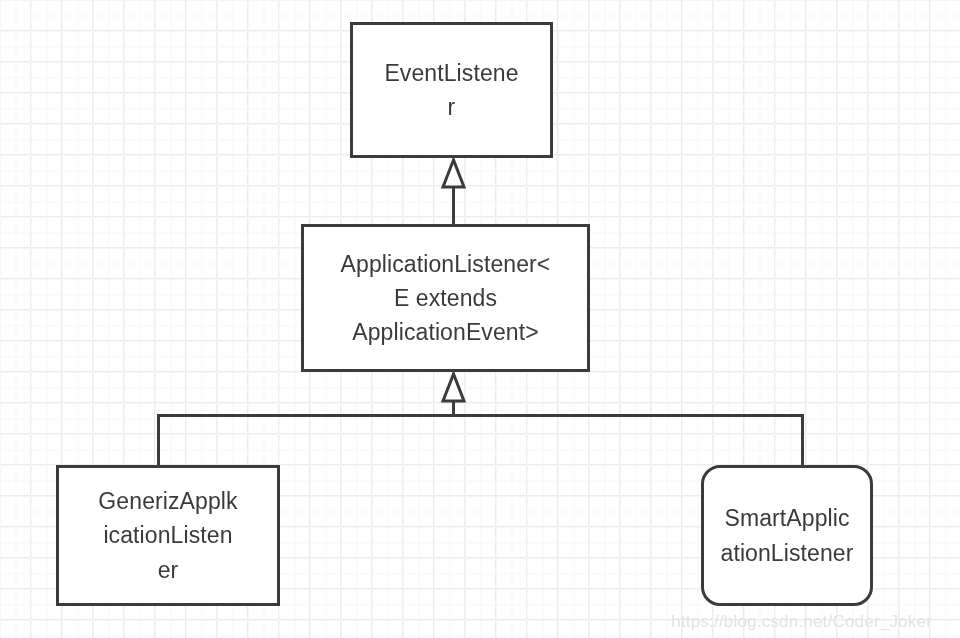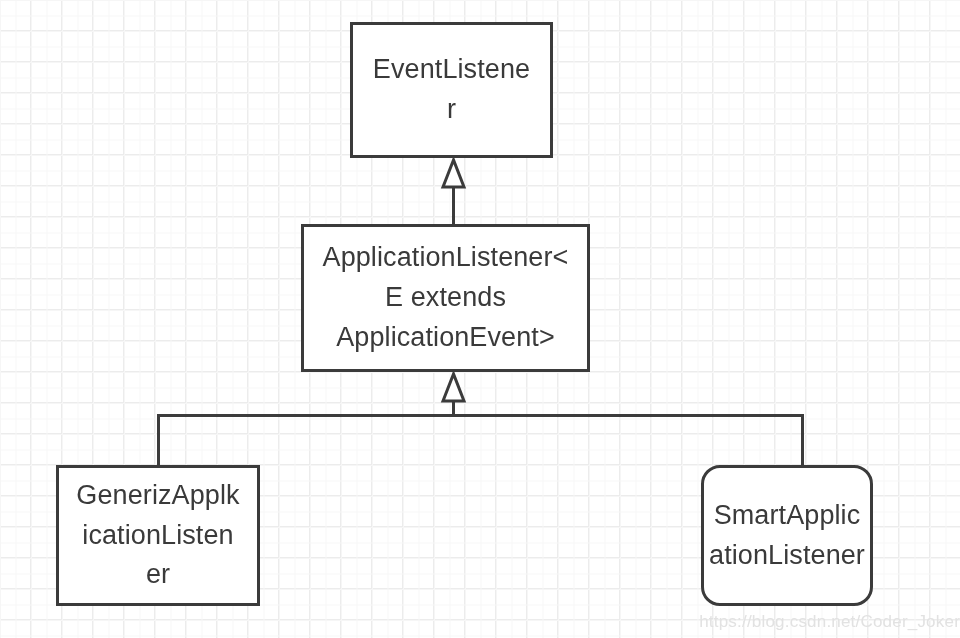--- a/index.html
+++ b/index.html
@@ -50,36 +50,36 @@
     background: #ffffff;
     border: 3px solid #3b3b3b;
     display: flex;
     align-items: center;
     justify-content: center;
     z-index: 2;
   }
 
   .node-label {
     color: #3a3a3a;
-    font-size: 27px;
+    font-size: 23px;
     line-height: 1.48;
     text-align: center;
     white-space: pre-line;
     padding: 0 8px;
     letter-spacing: 0.1px;
   }
 
   #node-eventlistener      { left: 350px; top: 22px;  width: 203px; height: 136px; }
   #node-applicationlistener{ left: 301px; top: 224px; width: 289px; height: 148px; }
-  #node-genericlistener    { left: 56px;  top: 465px; width: 204px; height: 141px; }
+  #node-genericlistener    { left: 56px;  top: 465px; width: 224px; height: 141px; }
   #node-smartlistener      { left: 701px; top: 465px; width: 172px; height: 141px; border-radius: 19px; }
 
   #watermark {
     position: absolute;
-    right: 0;
+    right: 28px;
     bottom: 6px;
     color: #e2e2e2;
     font-size: 17px;
     letter-spacing: 0.2px;
     z-index: 3;
     user-select: none;
   }
 </style>
 </head>
 <body>

